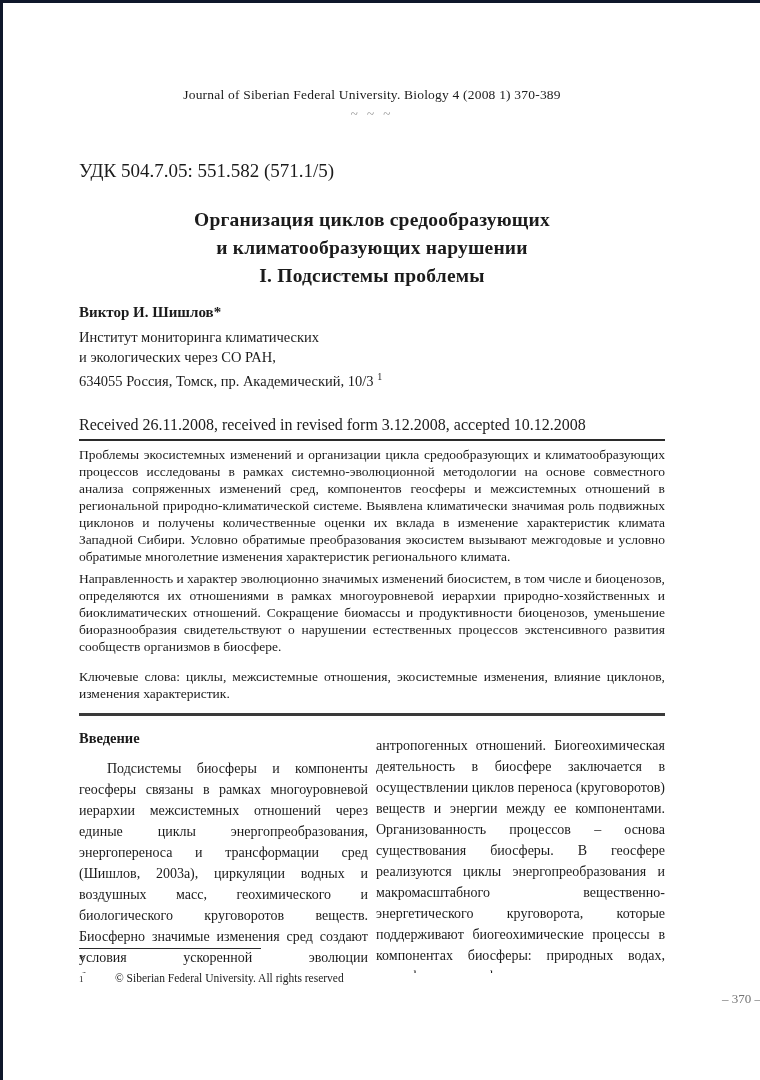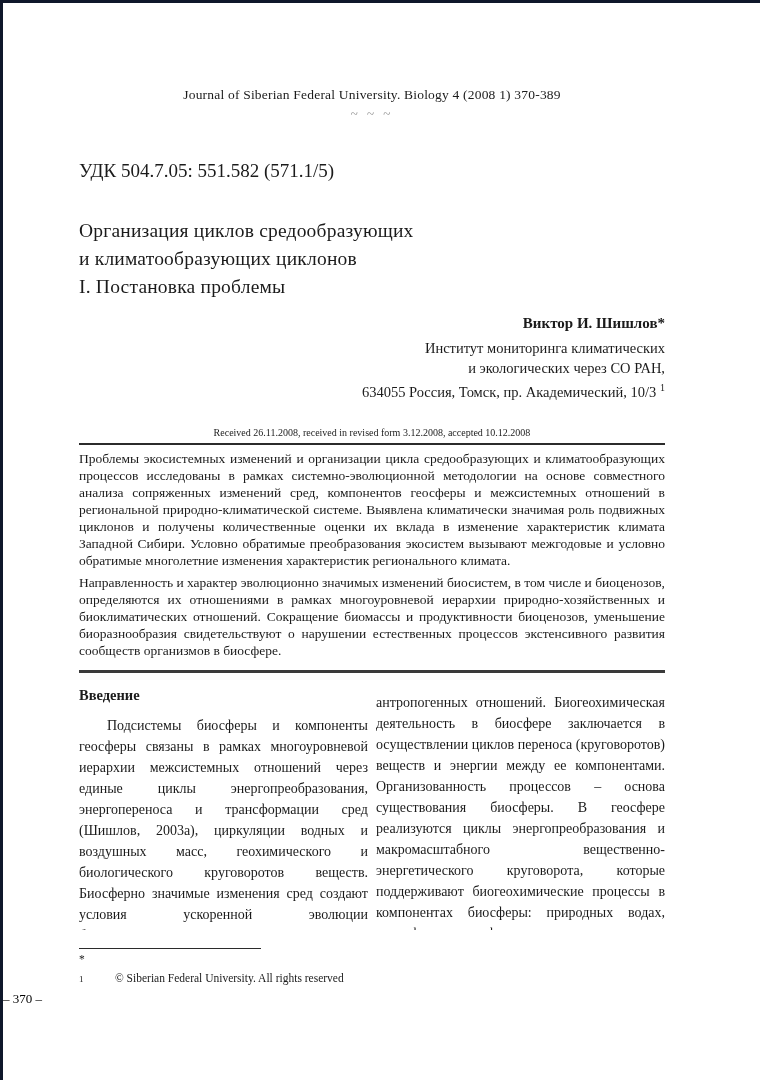--- a/index.html
+++ b/index.html
@@ -23,34 +23,35 @@
   .tilde-sep {
     text-align:center;
     font-size:13px;
     color:#8a8a8a;
     letter-spacing:3px;
     margin-top:3px;
   }
   .udk { margin-top:38px; font-size:19px; }
 
   .article-title {
-    margin-top:35px;
+    margin-top:24px;
     font-size:19.5px;
-    font-weight:normal;
+    font-weight:bold;
     line-height:28px;
     letter-spacing:0.2px;
+    text-align:center;
   }
 
-  .author-block { margin-top:14px; text-align:right; }
+  .author-block { margin-top:14px; text-align:left; }
   .author-name { font-size:15px; font-weight:bold; }
   .author-name sup { font-size:15px; vertical-align:baseline; }
   .affiliation { margin-top:6px; font-size:14.5px; line-height:20px; }
   .affiliation sup { font-size:10px; }
 
-  .received-line { margin-top:25px; text-align:center; font-size:10px; }
+  .received-line { margin-top:25px; font-size:16px; }
 
   .rule-thin  { border:none; border-top:2px solid #2b2b2b; margin:5px 0 0 0; }
   .rule-thick { border:none; border-top:3px solid #3a3a3a; margin:11px 0 0 0; }
 
   .abstract p {
     margin:5px 0 0 0;
     font-size:13.5px;
     line-height:17px;
     text-align:justify;
   }
@@ -70,58 +71,59 @@
   .col-right { padding-top:8px; }
 
   .footnote-area { position:absolute; left:76px; right:96px; top:945px; }
   .footnote-rule { border:none; border-top:1.5px solid #2b2b2b; width:182px; margin:0; }
   .footnote-item { display:flex; font-size:11.5px; line-height:15.5px; margin-top:3px; }
   .fn-marker { width:36px; flex:0 0 36px; }
   .fn-marker.sup-style { font-size:9px; padding-top:1px; }
 
   .page-number {
     position:absolute; left:0; right:0; top:988px;
-    text-align:left;
+    text-align:right;
     font-size:13px;
-    color:#000000;
+    color:#737373;
   }
 </style>
 </head>
 <body>
 
 <div class="page">
   <div class="content">
 
     <div class="journal-line">Journal of  Siberian Federal University.  Biology 4 (2008 1) 370-389</div>
     <div class="tilde-sep">~ ~ ~</div>
 
     <div class="udk">УДК 504.7.05: 551.582 (571.1/5)</div>
 
     <div class="article-title">
       <div>Организация циклов средообразующих</div>
-      <div>и климатообразующих циклонов</div>
-      <div>I. Постановка проблемы</div>
+      <div>и климатообразующих нарушении</div>
+      <div>I. Подсистемы проблемы</div>
     </div>
 
     <div class="author-block">
       <div class="author-name"><span>Виктор И. Шишлов</span><sup>*</sup></div>
       <div class="affiliation">
         <div>Институт мониторинга климатических</div>
         <div>и экологических через СО РАН,</div>
         <div><span>634055 Россия, Томск, пр. Академический, 10/3</span> <sup>1</sup></div>
       </div>
     </div>
 
     <div class="received-line">Received 26.11.2008, received in revised form 3.12.2008, accepted 10.12.2008</div>
 
     <hr class="rule-thin">
 
     <div class="abstract">
       <p>Проблемы экосистемных изменений и организации цикла средообразующих и климатообразующих процессов исследованы в рамках системно-эволюционной методологии на основе совместного анализа сопряженных изменений сред, компонентов геосферы и межсистемных отношений в региональной природно-климатической системе. Выявлена климатически значимая роль подвижных циклонов и получены количественные оценки их вклада в изменение характеристик климата Западной Сибири. Условно обратимые преобразования экосистем вызывают межгодовые и условно обратимые многолетние изменения характеристик регионального климата.</p>
       <p>Направленность и характер эволюционно значимых изменений биосистем, в том числе и биоценозов, определяются их отношениями в рамках многоуровневой иерархии природно-хозяйственных и биоклиматических отношений. Сокращение биомассы и продуктивности биоценозов, уменьшение биоразнообразия свидетельствуют о нарушении естественных процессов экстенсивного развития сообществ организмов в биосфере.</p>
+      <p class="keywords">Ключевые слова: циклы, межсистемные отношения, экосистемные изменения, влияние циклонов, изменения характеристик.</p>
     </div>
 
     <hr class="rule-thick">
 
     <div class="columns">
       <div class="col col-left">
         <div class="section-heading">Введение</div>
         <p>Подсистемы биосферы и компоненты геосферы связаны в рамках многоуровневой иерархии межсистемных отношений через единые циклы энергопреобразования, энергопереноса и трансформации сред (Шишлов, 2003а), циркуляции водных и воздушных масс, геохимического и биологического круговоротов веществ. Биосферно значимые изменения сред создают условия ускоренной эволюции биоценотических комплексов и природно-</p>
       </div>
       <div class="col col-right">

